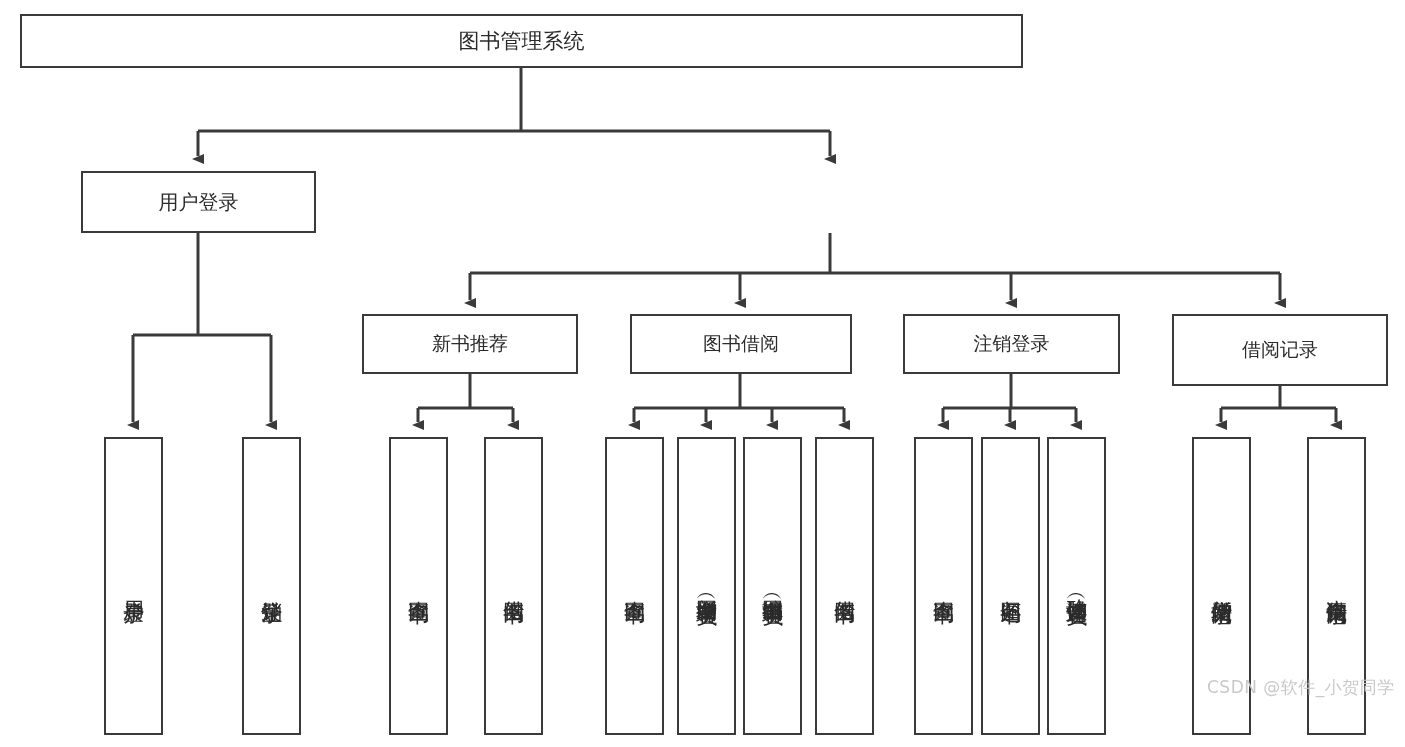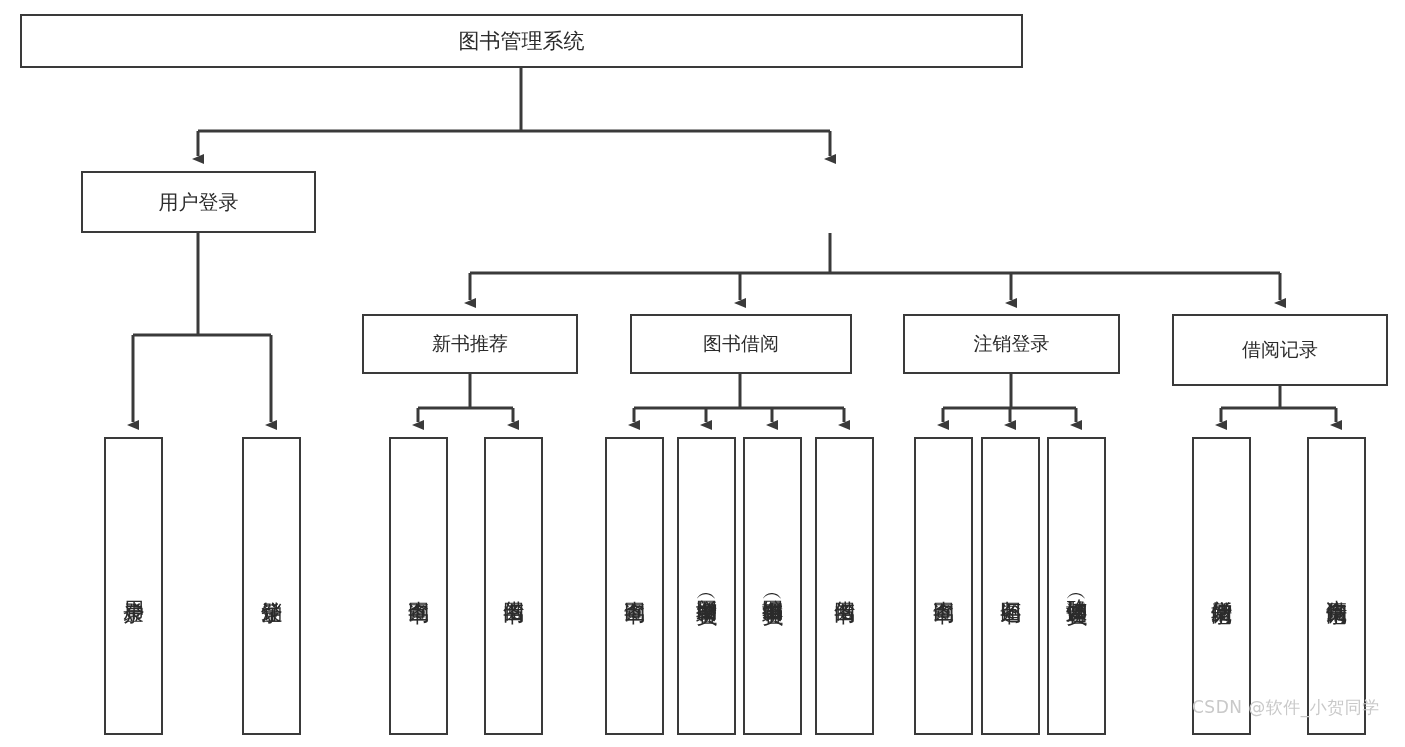--- a/index.html
+++ b/index.html
@@ -168,15 +168,15 @@
     <span class="vtext">确认归还（管理员）</span>
   </div>
 
   <div class="leaf" style="left:1192px;top:437px;width:59px;height:298px;">
     <span class="vtext">新增借阅记录</span>
   </div>
   <div class="leaf" style="left:1307px;top:437px;width:59px;height:298px;">
     <span class="vtext">查询借阅记录</span>
   </div>
 
-  <div class="watermark" style="left:1192px;top:696px;">CSDN @软件_小贺同学</div>
+  <div class="watermark" style="left:1192px;top:676px;padding-left:15px;">CSDN @软件_小贺同学</div>
 
 </div>
 
 </body></html>

